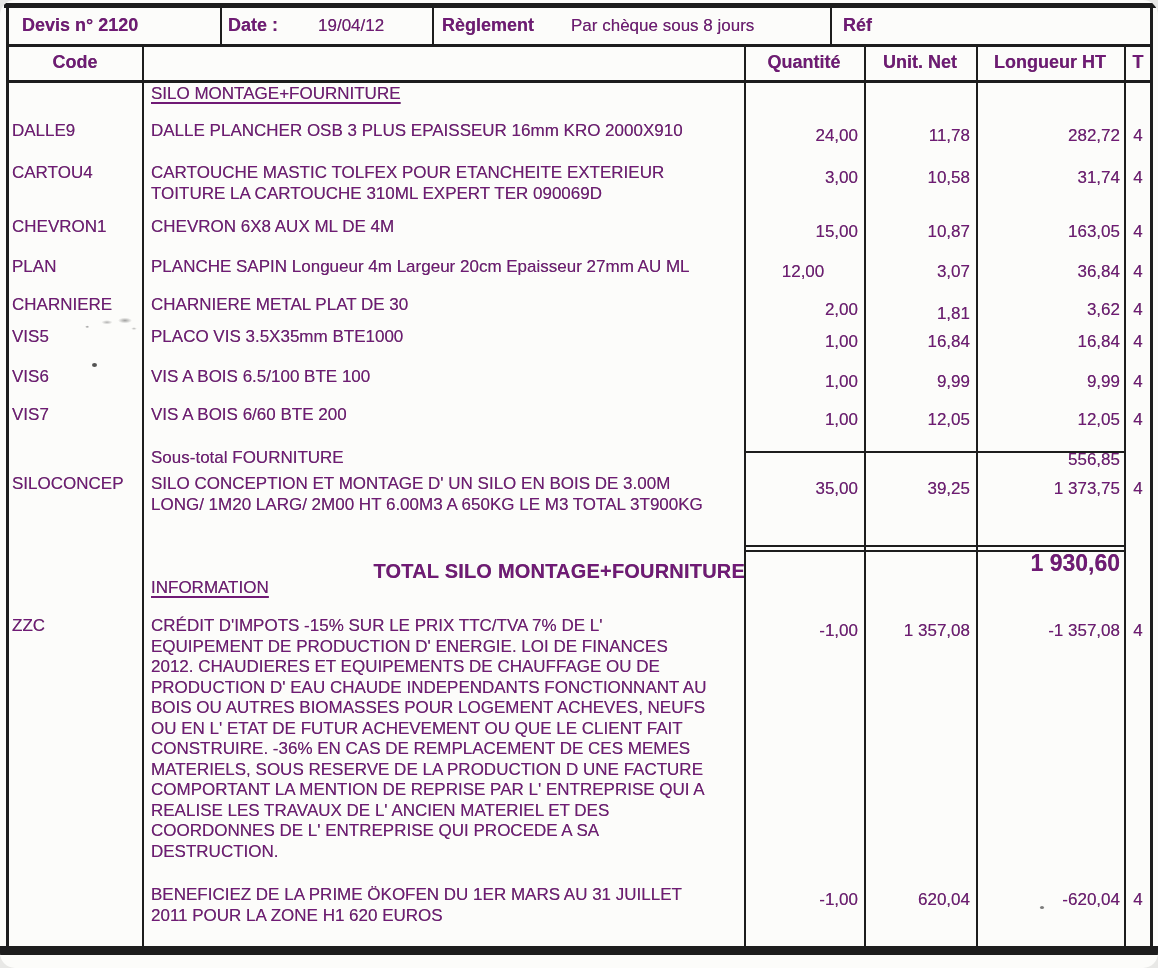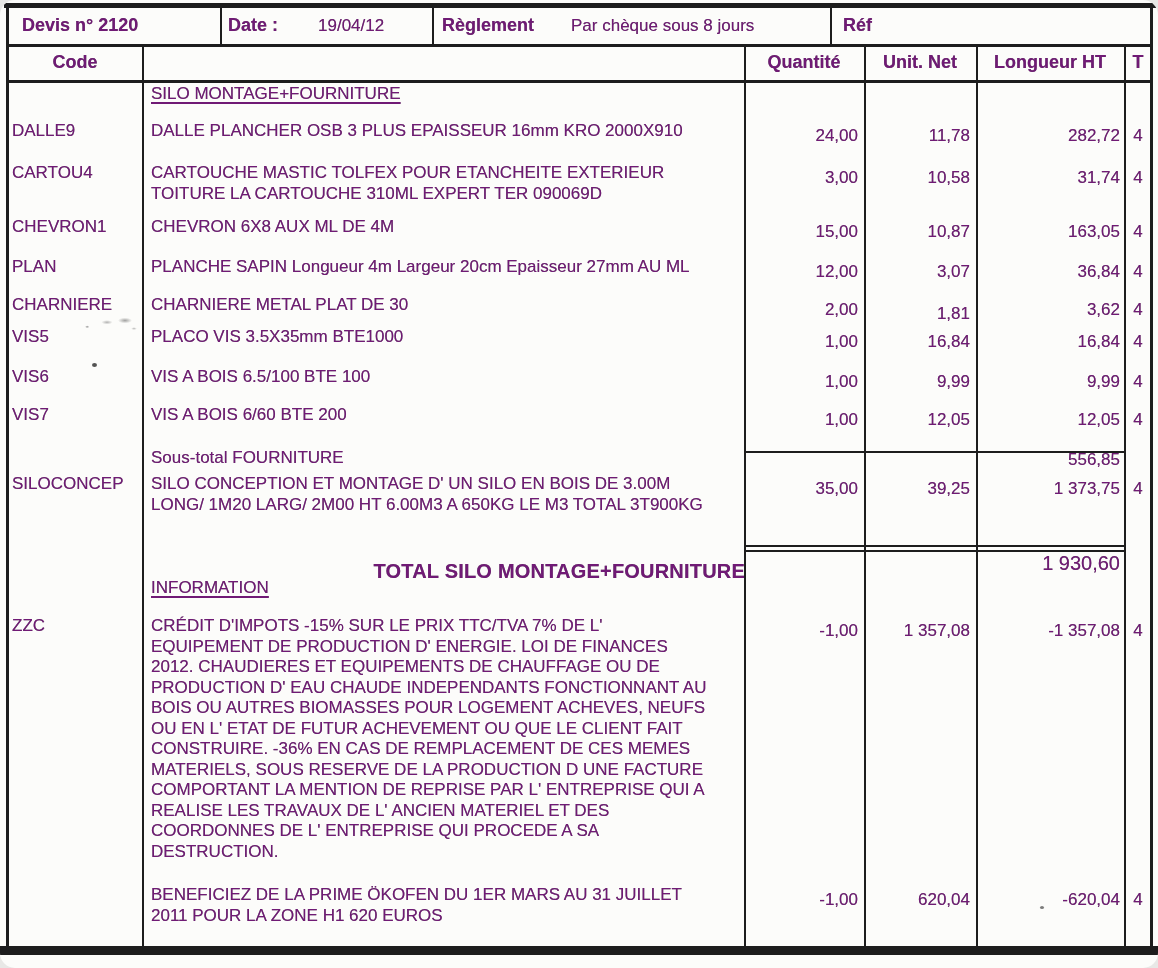--- a/index.html
+++ b/index.html
@@ -20,21 +20,21 @@
   .colhdr{position:absolute;top:52px;font-size:18px;font-weight:bold;text-align:center;}
   .code{left:12px;width:128px;}
   .desig{left:151px;width:594px;}
   .num{text-align:right;}
   .qty{left:748px;width:110px;}
   .unit{left:868px;width:102px;}
   .amt{left:980px;width:140px;}
   .tcol{left:1126px;width:24px;text-align:center;}
   .section-u{text-decoration:underline;text-underline-offset:3px;text-decoration-thickness:1.5px;}
   .total-label{font-size:20px;font-weight:bold;text-align:right;letter-spacing:.2px;}
-  .total-amt{font-size:20px;font-weight:normal;}
+  .total-amt{font-size:23px;font-weight:bold;}
   .artifact{position:absolute;pointer-events:none;}
 </style>
 </head>
 <body>
 
 <div class="sheet">
 
   <div class="cell hdr1" style="left:22px;top:15px;">Devis n° 2120</div>
   <div class="cell hdr1" style="left:228px;top:15px;">Date :</div>
   <div class="cell hdr1v" style="left:318px;top:16px;">19/04/12</div>
@@ -74,21 +74,21 @@
         <div class="cell code">CHEVRON1</div>
         <div class="cell desig">CHEVRON 6X8 AUX ML DE 4M</div>
         <div class="cell num qty" style="top: 5px;">15,00</div>
         <div class="cell num unit" style="top: 5px;">10,87</div>
         <div class="cell num amt" style="top: 5px;">163,05</div>
         <div class="cell tcol" style="top: 5px;">4</div>
       </div>
       <div style="position: absolute; left: 0px; top: 257px; width: 1158px;">
         <div class="cell code">PLAN</div>
         <div class="cell desig">PLANCHE SAPIN Longueur 4m Largeur 20cm Epaisseur 27mm AU ML</div>
-        <div class="cell num qty" style="top: 5px;">12,00</div>
+        <div class="cell num qty" style="top: 5px; text-align: center;">12,00</div>
         <div class="cell num unit" style="top: 5px;">3,07</div>
         <div class="cell num amt" style="top: 5px;">36,84</div>
         <div class="cell tcol" style="top: 5px;">4</div>
       </div>
       <div style="position: absolute; left: 0px; top: 295px; width: 1158px;">
         <div class="cell code">CHARNIERE</div>
         <div class="cell desig">CHARNIERE METAL PLAT DE 30</div>
         <div class="cell num qty" style="top: 5px;">2,00</div>
         <div class="cell num unit" style="top: 9px;">1,81</div>
         <div class="cell num amt" style="top: 5px;">3,62</div>

